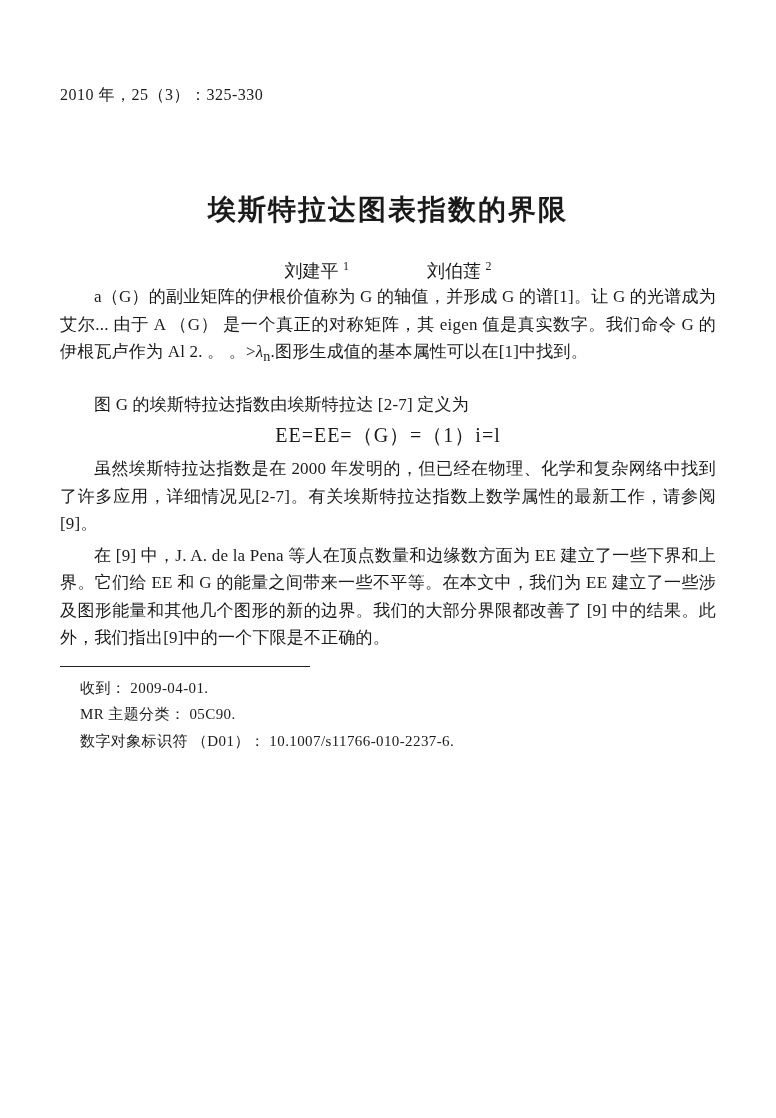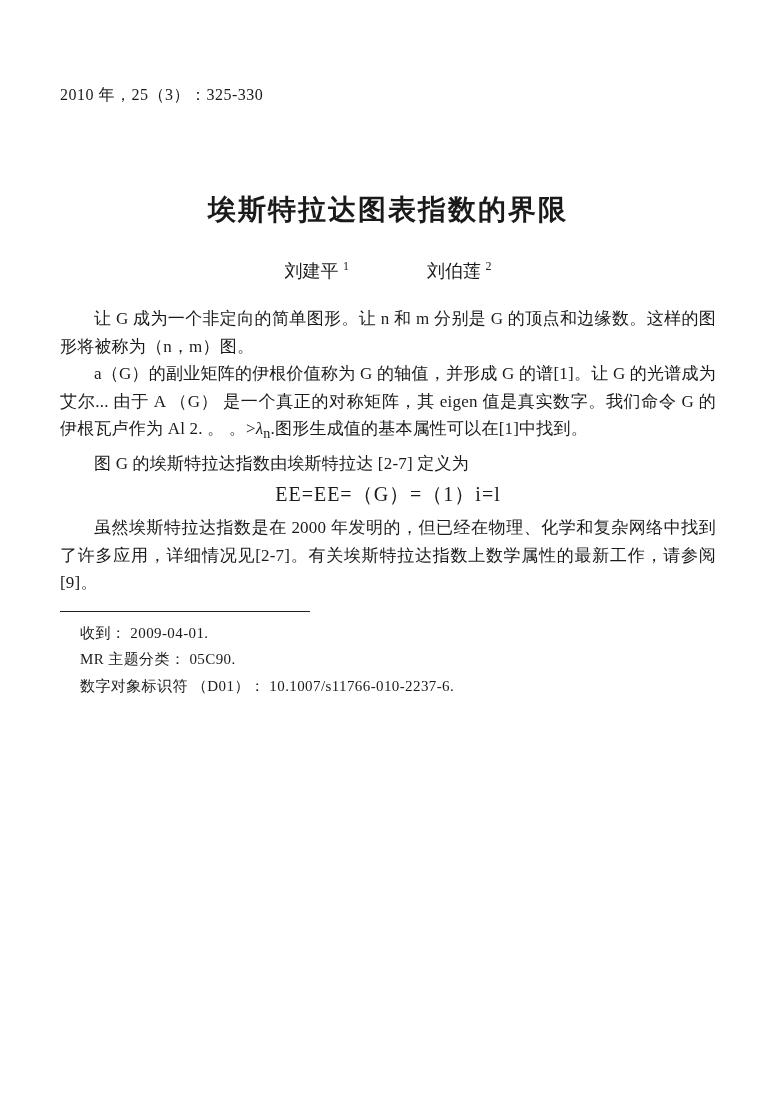--- a/index.html
+++ b/index.html
@@ -55,21 +55,21 @@
   .body-para {
     margin: 0;
     font-size: 17px;
     line-height: 27.5px;
     text-align: justify;
     text-indent: 2em;
     letter-spacing: 0.2px;
   }
   .para-first { margin-top: 22px; }
   .para-gap   { margin-top: 4px; }
-  .def-line   { margin-top: 2px; }
+  .def-line   { margin-top: 20px; }
   .lambda { font-style: italic; }
   .formula-line {
     margin: 4px 0 6px 0;
     text-align: center;
     font-size: 20px;
     letter-spacing: 1px;
   }
   .footnote-divider {
     margin-top: 14px;
     width: 250px;
@@ -94,30 +94,30 @@
 
   <h1 class="paper-title">埃斯特拉达图表指数的界限</h1>
 
   <div class="authors">
     <span><span>刘建平</span> <sup>1</sup></span>
     <span><span>刘伯莲</span> <sup>2</sup></span>
   </div>
 
 
 
-  <p class="body-para para-first">让 G 成为一个非定向的简单图形。让 n 和 m 分别是 G 的顶点和边缘数。这样的图形将被称为（n，m）图。</p>
 
   <p class="body-para"><span>a（G）的副业矩阵的伊根价值称为 G 的轴值，并形成 G 的谱[1]。让 G 的光谱成为艾尔... 由于 A （G） 是一个真正的对称矩阵，其 eigen 值是真实数字。我们命令 G 的伊根瓦卢作为 Al 2. 。 。&gt;</span><span class="lambda">λ</span><sub>n</sub><span>.图形生成值的基本属性可以在[1]中找到。</span></p>
 
   <p class="body-para def-line">图 G 的埃斯特拉达指数由埃斯特拉达 [2-7] 定义为</p>
 
   <div class="formula-line">EE=EE=（G）=（1）i=l</div>
 
   <p class="body-para para-gap">虽然埃斯特拉达指数是在 2000 年发明的，但已经在物理、化学和复杂网络中找到了许多应用，详细情况见[2-7]。有关埃斯特拉达指数上数学属性的最新工作，请参阅 [9]。</p>
 
+  <p class="body-para para-gap">在 [9] 中，J. A. de la Pena 等人在顶点数量和边缘数方面为 EE 建立了一些下界和上界。它们给 EE 和 G 的能量之间带来一些不平等。在本文中，我们为 EE 建立了一些涉及图形能量和其他几个图形的新的边界。我们的大部分界限都改善了 [9] 中的结果。此外，我们指出[9]中的一个下限是不正确的。</p>
 
   <hr class="footnote-divider">
 
   <div class="footnotes">
     <div>收到： 2009-04-01.</div>
     <div>MR 主题分类： 05C90.</div>
     <div>数字对象标识符 （D01）： 10.1007/s11766-010-2237-6.</div>
   </div>
 
 </div>

